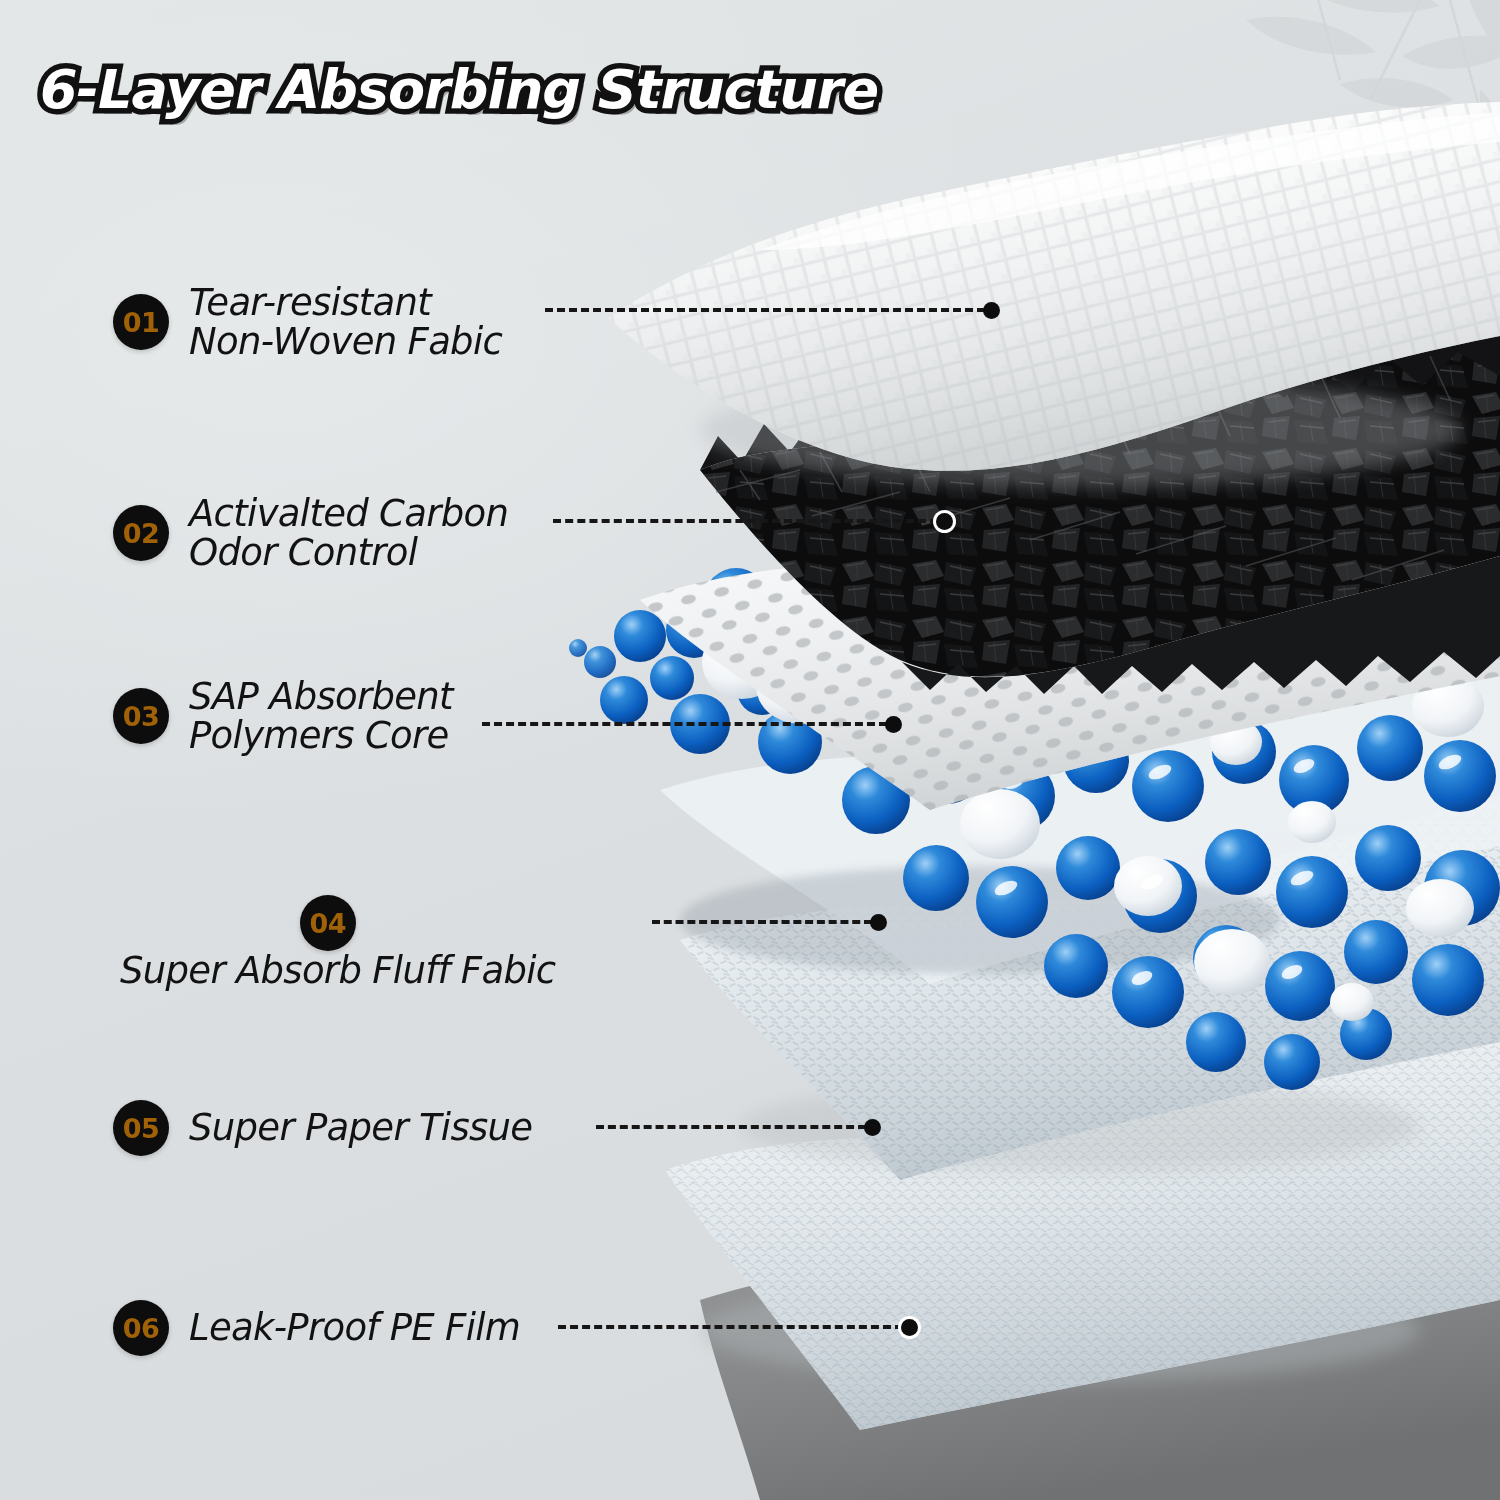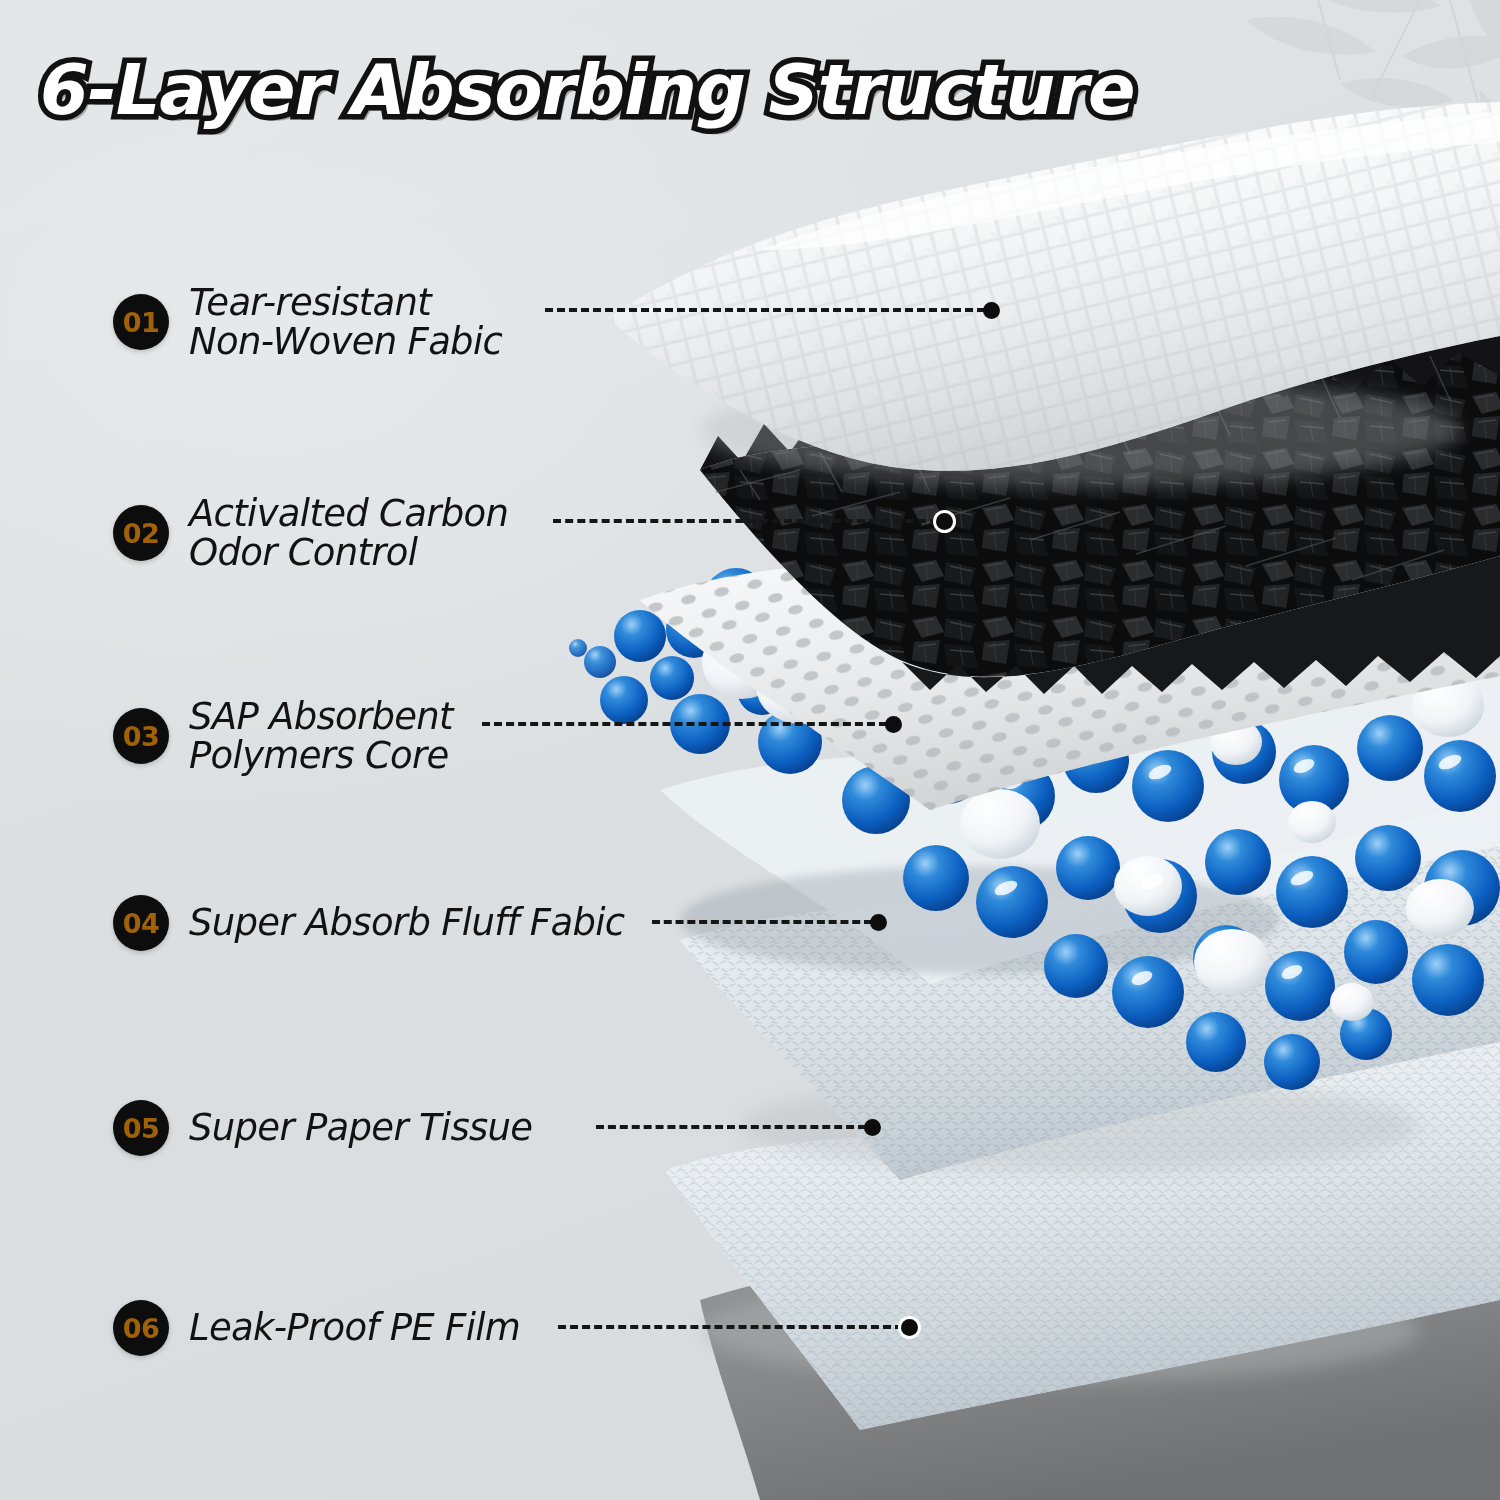--- a/index.html
+++ b/index.html
@@ -17,21 +17,21 @@
   }
 
   
   .bamboo{position:absolute;top:-40px;right:-30px;width:520px;height:330px;
           opacity:.55;pointer-events:none;}
 
   
   .title-wrap{position:absolute;left:40px;top:38px;width:1420px;height:110px;}
   .title{
     font-family:"DejaVu Sans", sans-serif;
-    font-size:70px;font-weight:700;font-style:italic;
+    font-size:54px;font-weight:700;font-style:italic;
     letter-spacing:-1px;line-height:104px;color:#fff;
     -webkit-text-stroke:11px #111;
     paint-order:stroke fill;
     white-space:nowrap;
     text-shadow:5px 6px 0 rgba(20,20,20,.30);
   }
 
   
   .art{position:absolute;left:0;top:0;width:1500px;height:1500px;}
 
@@ -375,29 +375,29 @@
   </div>
 
   <div class="callout" style="left:113px;top:494px;">
     <div class="badge">02</div>
     <div class="cap">
       <span>Activalted Carbon</span>
       <span class="l2">Odor Control</span>
     </div>
   </div>
 
-  <div class="callout" style="left:113px;top:697px;">
+  <div class="callout" style="left:113px;top:677px;">
     <div class="badge">03</div>
     <div class="cap">
       <span>SAP Absorbent</span>
       <span class="l2">Polymers Core</span>
     </div>
   </div>
 
-  <div class="callout" style="left:113px;top:895px;">
+  <div class="callout" style="left:100px;top:895px;flex-direction:column;">
     <div class="badge">04</div>
     <div class="cap">
       <span>Super Absorb Fluff Fabic</span>
     </div>
   </div>
 
   <div class="callout" style="left:113px;top:1100px;">
     <div class="badge">05</div>
     <div class="cap">
       <span>Super Paper Tissue</span>

